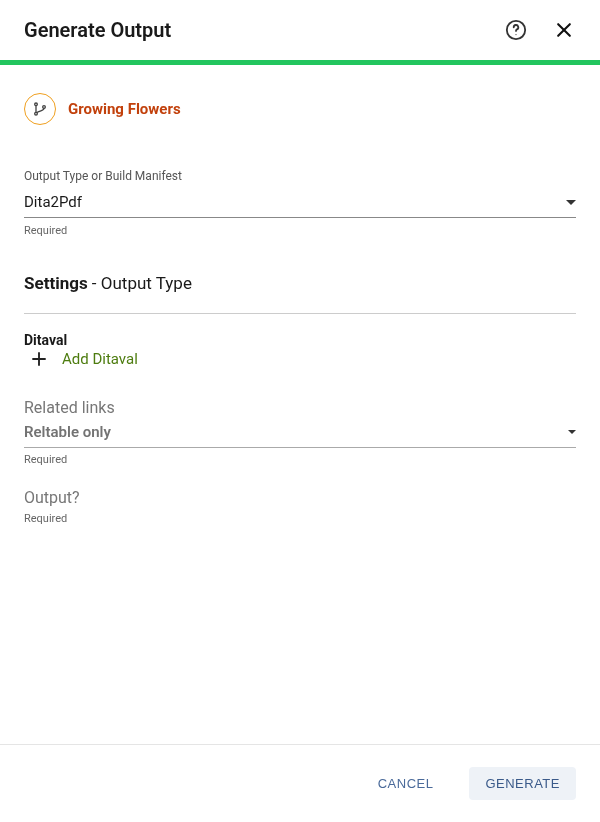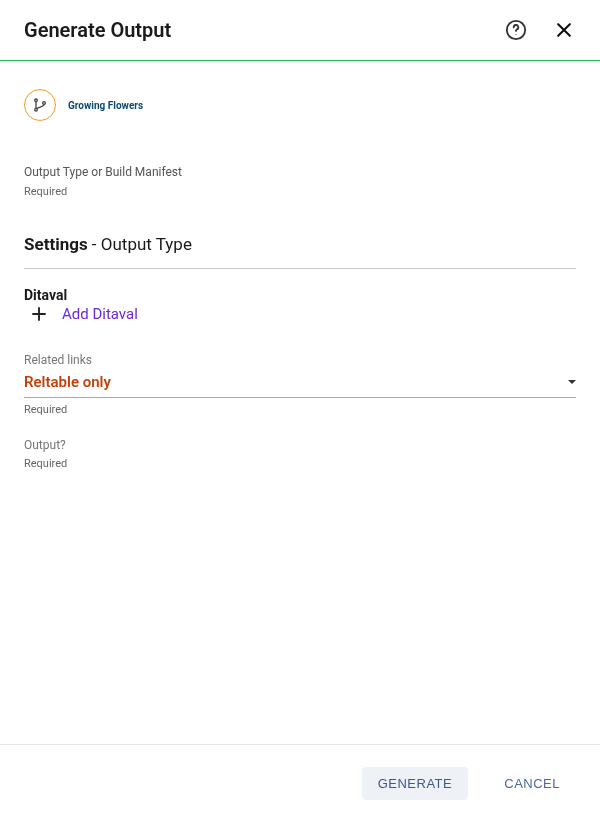--- a/index.html
+++ b/index.html
@@ -15,21 +15,21 @@
       color: #222;
       display: flex;
       flex-direction: column;
       overflow: hidden;
     }
     .header {
       display: flex;
       align-items: center;
       justify-content: space-between;
       padding: 18px 24px 18px 24px;
-      border-bottom: 1px solid #22c55e;
+      border-bottom: 5px solid #22c55e;
     }
     .header-title {
       font-size: 20px;
       font-weight: 600;
       color: #1a1a1a;
     }
     .header-actions {
       display: flex;
       align-items: center;
       gap: 24px;
@@ -57,23 +57,23 @@
       width: 32px;
       height: 32px;
       border: 1.5px solid #f0a020;
       border-radius: 50%;
       display: flex;
       align-items: center;
       justify-content: center;
       flex-shrink: 0;
     }
     .project-name {
-      font-size: 10px;
+      font-size: 15px;
       font-weight: 700;
-      color: #0c4a6e;
+      color: #c2410c;
     }
     .field {
       margin-bottom: 36px;
     }
     .field-label {
       font-size: 12px;
       color: #555;
       margin-bottom: 6px;
     }
     .field-value-row {
@@ -104,21 +104,21 @@
       width: 0;
       height: 0;
       border-left: 4px solid transparent;
       border-right: 4px solid transparent;
       border-top: 4px solid #333;
     }
     .section-title {
       font-size: 17px;
       font-weight: 700;
       color: #1a1a1a;
-      padding-bottom: 14px;
+      padding-bottom: 20px;
       border-bottom: 1px solid #ccc;
       margin-bottom: 18px;
     }
     .section-title .normal {
       font-weight: 400;
     }
     .subheading {
       font-size: 14px;
       font-weight: 700;
       color: #1a1a1a;
@@ -127,49 +127,49 @@
     .add-row {
       display: flex;
       align-items: center;
       gap: 14px;
       cursor: pointer;
       padding: 2px 6px;
       margin-bottom: 28px;
     }
     .add-row-label {
       font-size: 15px;
-      color: #6d28d9;
+      color: #4d7c0f;
     }
     .plus-icon {
       width: 18px;
       height: 18px;
       display: flex;
       align-items: center;
       justify-content: center;
     }
     .subfield {
       margin-bottom: 22px;
     }
     .subfield-label {
-      font-size: 12px;
+      font-size: 16px;
       color: #777;
       margin-bottom: 4px;
     }
     .subfield-value-row {
       display: flex;
       align-items: center;
       justify-content: space-between;
       border-bottom: 1px solid #aaa;
       padding: 2px 0 6px 0;
       cursor: pointer;
     }
     .subfield-value {
       font-size: 15px;
       font-weight: 600;
-      color: #c2410c;
+      color: #737373;
     }
     .subfield-helper {
       font-size: 11px;
       color: #666;
       margin-top: 5px;
     }
     .footer {
       border-top: 1px solid #e5e5e5;
       padding: 22px 24px 22px 24px;
       display: flex;
@@ -228,20 +228,24 @@
         <circle cx="18" cy="9" r="2"></circle>
         <path d="M6 7v10"></path>
         <path d="M18 11c0 4-6 3-10 6" stroke-linecap="round"></path>
       </svg>
     </div>
     <div class="project-name">Growing Flowers</div>
   </div>
 
   <div class="field">
     <div class="field-label">Output Type or Build Manifest</div>
+    <div class="field-value-row">
+      <span class="field-value">Dita2Pdf</span>
+      <span class="caret-down"></span>
+    </div>
     <div class="field-helper">Required</div>
   </div>
 
   <div class="section-title">
     <span>Settings</span><span class="normal"><span> - </span><span>Output Type</span></span>
   </div>
 
   <div class="subheading">Ditaval</div>
 
   <div class="add-row">
@@ -264,15 +268,15 @@
   </div>
 
   <div class="subfield">
     <div class="subfield-label">Output?</div>
     <div class="subfield-helper">Required</div>
   </div>
 
 </div>
 
 <div class="footer">
+  <button class="btn btn-text">CANCEL</button>
   <button class="btn btn-primary">GENERATE</button>
-  <button class="btn btn-text">CANCEL</button>
 </div>
 
 </body></html>

